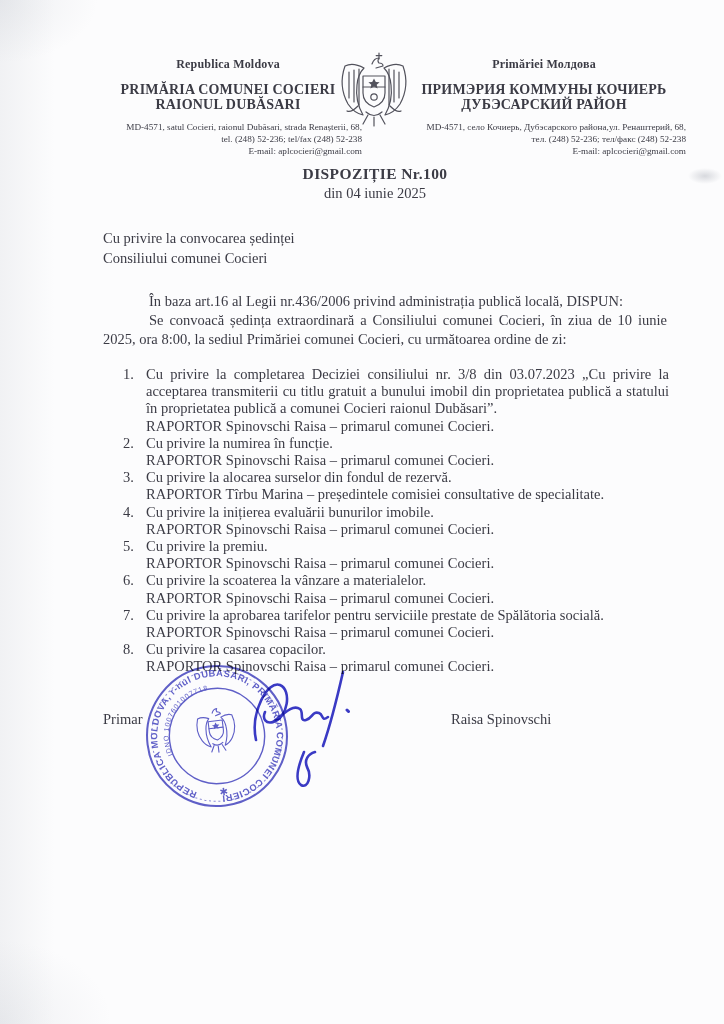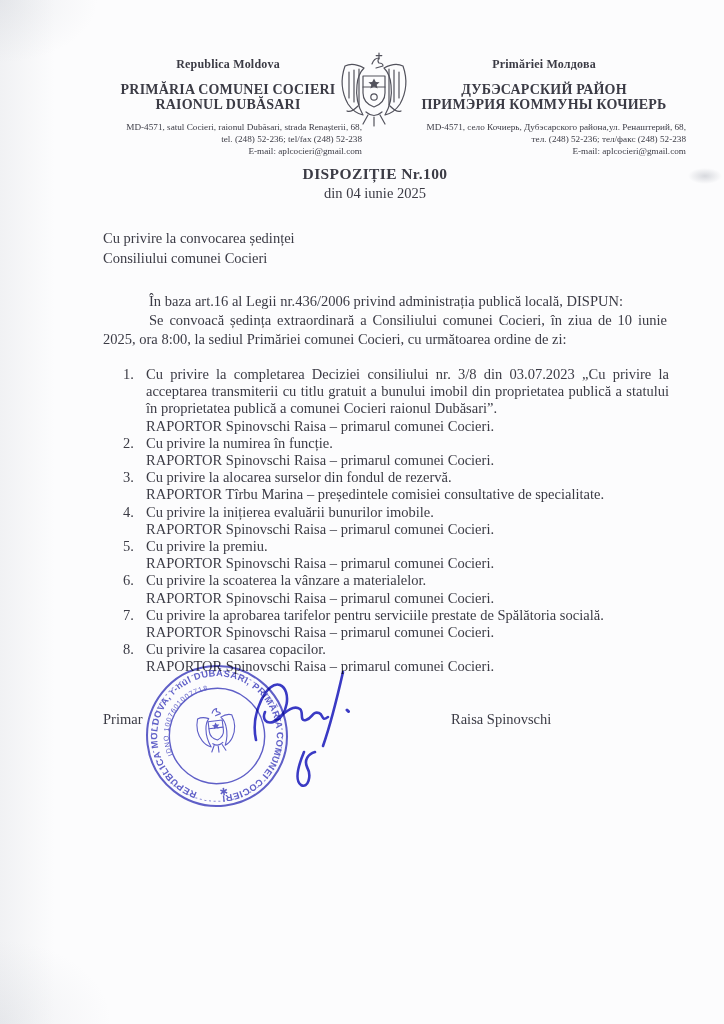--- a/index.html
+++ b/index.html
@@ -102,22 +102,22 @@
         <path d="M38,64 l-5,9 M44,66 v9 M50,64 l5,9"></path>
 
         <path d="M28,55 q-7,7 -11,5 M60,55 q7,7 11,5"></path>
       </g>
     </svg>
   </div>
 
   <div class="lh-col lh-right">
     <div class="lh-country">Primăriei Молдова</div>
     <div class="lh-org">
+      <div>ПРИМЭРИЯ КОММУНЫ КОЧИЕРЬ</div>
       <div>ДУБЭСАРСКИЙ  РАЙОН</div>
-      <div>ПРИМЭРИЯ КОММУНЫ КОЧИЕРЬ</div>
     </div>
     <div class="lh-addr">
       <div>MD-4571, село Кочиерь, Дубэсарского района,ул. Ренаштерий, 68,</div>
       <div>тел. (248) 52-236; тел/факс (248) 52-238</div>
       <div>E-mail: aplcocieri@gmail.com</div>
     </div>
   </div>
 
   <div class="title-block">
     <div class="doc-title">DISPOZIȚIE Nr.100</div>

